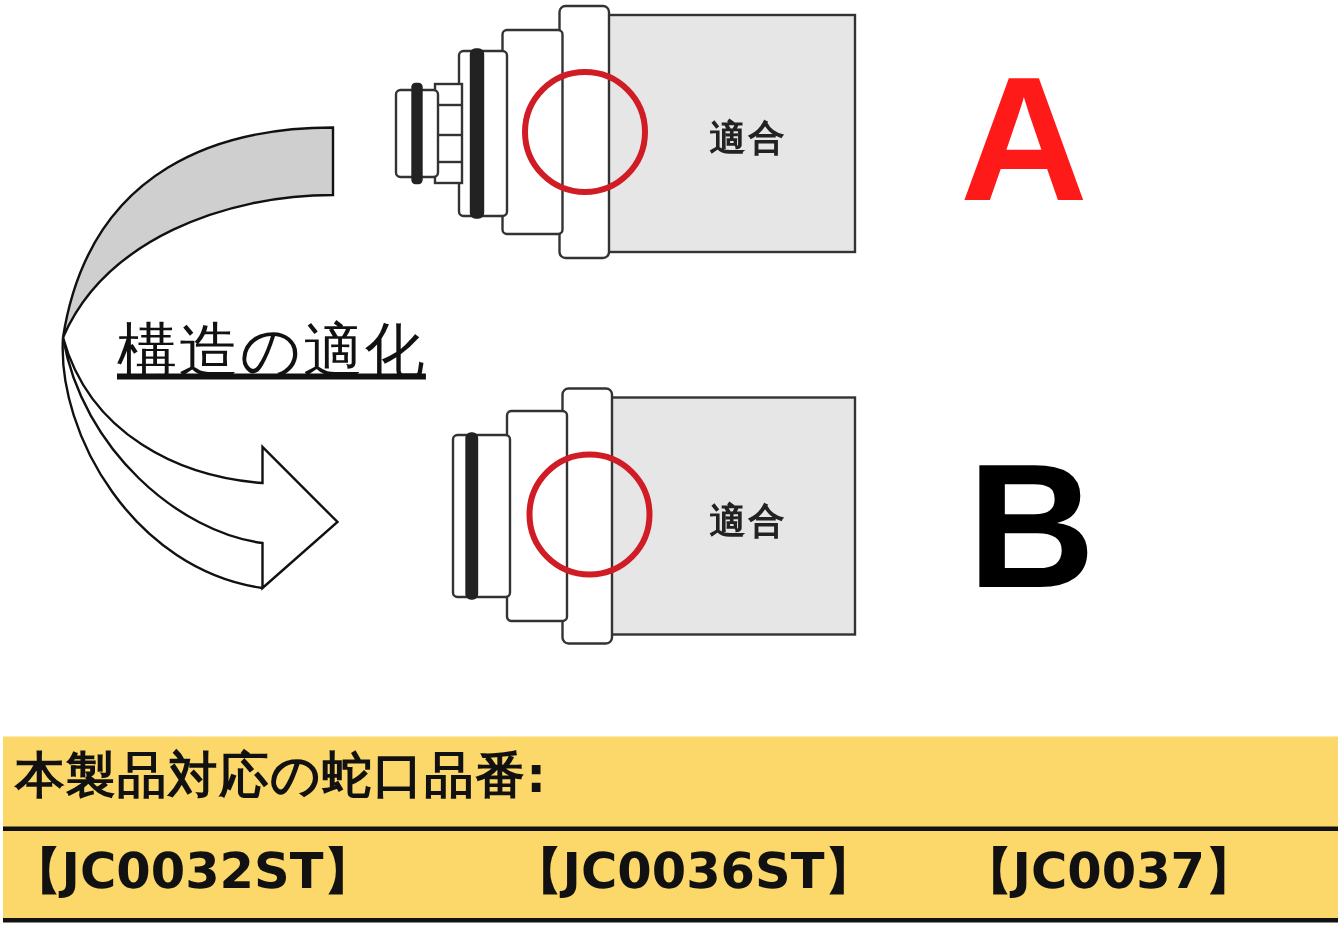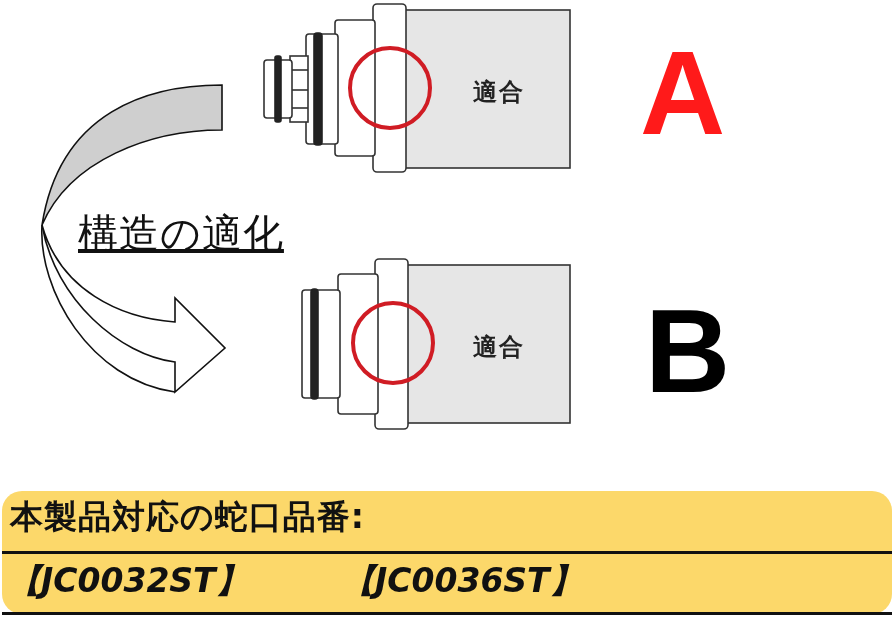--- a/index.html
+++ b/index.html
@@ -1,25 +1,25 @@
 <!DOCTYPE html>
 <html><head>
 <meta charset="utf-8">
 <style>
   html,body{margin:0;padding:0;background:#fff;}
   body{width:894px;height:622px;position:relative;overflow:hidden;font-family:"DejaVu Sans","Liberation Sans",sans-serif;}
   svg{position:absolute;left:0;top:0;}
   .tag{position:absolute;font-weight:bold;font-size:24px;color:#222;letter-spacing:2px;font-family:"DejaVu Sans",sans-serif;}
   .letter{position:absolute;font-family:"Liberation Sans","DejaVu Sans",sans-serif;font-weight:bold;font-size:118px;line-height:1;}
   .caption{position:absolute;left:78px;top:206px;font-size:40px;color:#111;font-family:"DejaVu Sans",sans-serif;letter-spacing:1px;text-decoration:underline;}
-  .panel{position:absolute;left:2px;top:491px;width:890px;height:123px;background:#fcd86a;border-radius:20px;}
+  .panel{position:absolute;left:2px;top:491px;width:890px;height:123px;background:#fcd86a;}
   .panel-title{position:absolute;left:8px;top:4px;font-size:33px;font-weight:bold;color:#111;font-family:"DejaVu Sans",sans-serif;letter-spacing:1px;}
   .divider{position:absolute;left:0;top:60px;width:890px;height:3px;background:#111;}
   .bottom-line{position:absolute;left:0;top:121px;width:890px;height:3px;background:#111;}
-  .model{position:absolute;top:68px;font-size:33px;font-weight:bold;color:#111;font-family:"DejaVu Sans",sans-serif;font-style:italic;}
+  .model{position:absolute;top:68px;font-size:33px;font-weight:bold;color:#111;font-family:"DejaVu Sans",sans-serif;}
 </style>
 </head>
 <body>
 
 <svg width="894" height="622" viewBox="0 0 894 622">
 
   <g stroke="#333" stroke-width="1.6" fill="#fff">
 
     <rect x="405" y="10" width="165" height="158" fill="#e6e6e6" stroke="#333"></rect>
 
@@ -63,14 +63,15 @@
 <div class="letter" style="left:640px;top:34px;color:#ff1a1a;">A</div>
 <div class="letter" style="left:645px;top:292px;color:#000;">B</div>
 
 <div class="caption">構造の適化</div>
 
 <div class="panel">
   <div class="panel-title">本製品対応の蛇口品番:</div>
   <div class="divider"></div>
   <div class="model" style="left:6px;">【JC0032ST】</div>
   <div class="model" style="left:340px;text-align:right;">【JC0036ST】</div>
+  <div class="model" style="left:640px;">【JC0037】</div>
   <div class="bottom-line"></div>
 </div>
 
 </body></html>

